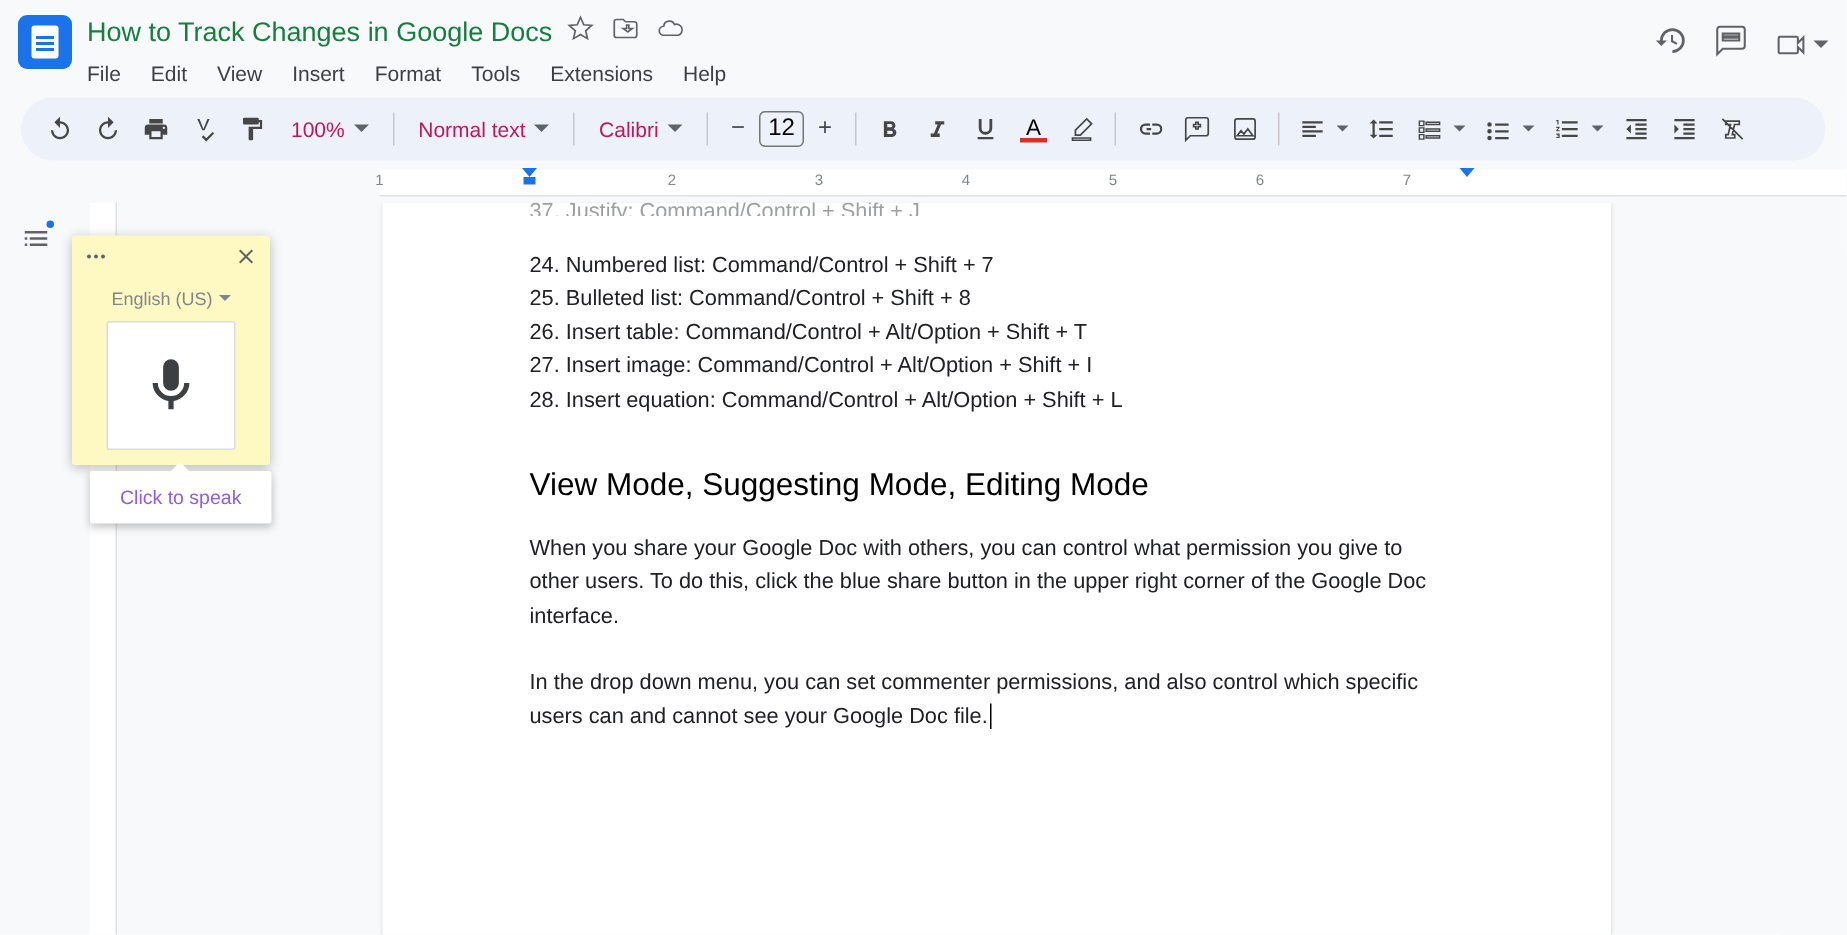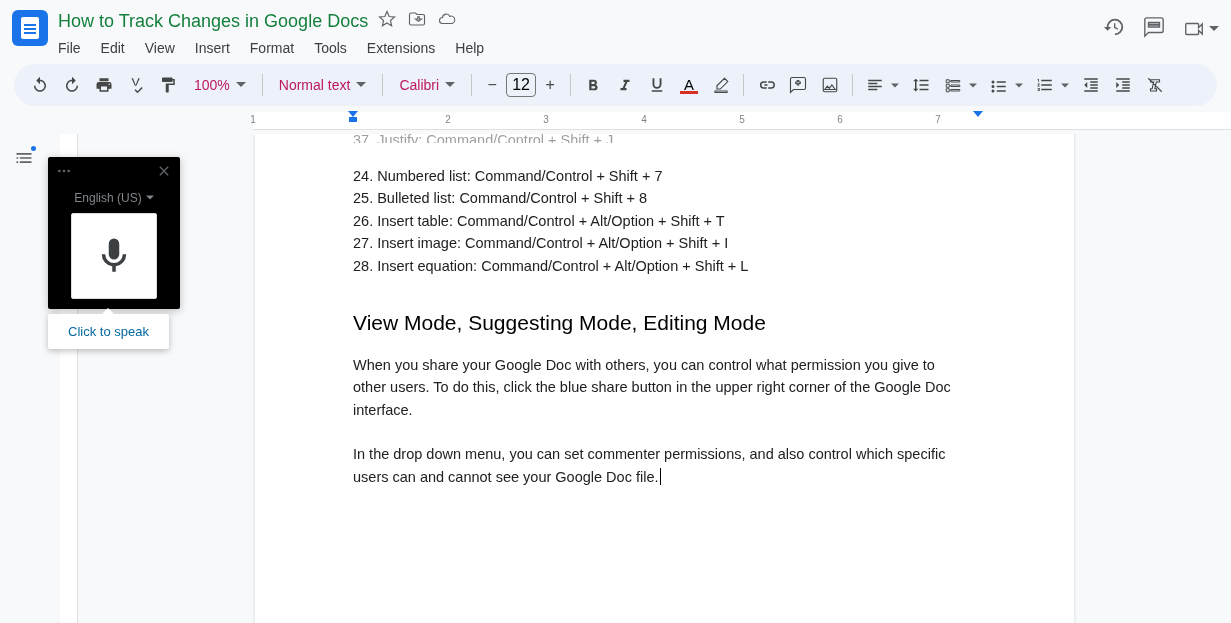--- a/index.html
+++ b/index.html
@@ -46,27 +46,27 @@
 .indent-down { width: 0; height: 0; border-left: 5px solid transparent; border-right: 5px solid transparent; border-top: 6px solid #1a73e8; }
 .indent-box { width: 8px; height: 5px; background: #1a73e8; margin-left: 1px; margin-top: 0px; }
 
 
 .content-wrap { display: flex; height: calc(100% - 130px); }
 .outline-col { width: 60px; padding: 10px 8px; }
 .outline-btn { width: 32px; height: 28px; display: flex; align-items: center; justify-content: center; position: relative; }
 .outline-btn svg { width: 20px; height: 16px; fill: #5f6368; }
 .outline-dot { position: absolute; top: 2px; right: 4px; width: 5px; height: 5px; background: #1a73e8; border-radius: 50%; }
 
-.voice-panel { position: absolute; left: 48px; top: 157px; width: 132px; background: #000000; box-shadow: 0 2px 8px rgba(0,0,0,0.25); border-radius: 2px; z-index: 10; }
+.voice-panel { position: absolute; left: 48px; top: 157px; width: 132px; background: #fef9c3; box-shadow: 0 2px 8px rgba(0,0,0,0.25); border-radius: 2px; z-index: 10; }
 .voice-header { display: flex; justify-content: space-between; align-items: center; padding: 6px 8px; }
 .voice-header svg { width: 16px; height: 16px; fill: #5f6368; }
 .voice-lang { display: flex; justify-content: center; align-items: center; gap: 4px; font-size: 12px; color: #80868b; padding: 2px 0 8px 0; }
 .voice-mic { width: 86px; height: 86px; margin: 0 auto 10px auto; border: 1px solid #dadce0; background: #fff; display: flex; align-items: center; justify-content: center; border-radius: 2px; position: relative; }
 .voice-mic svg { width: 42px; height: 42px; fill: #3c4043; }
-.voice-tooltip { position: absolute; left: 48px; top: 314px; background: #fff; box-shadow: 0 2px 6px rgba(0,0,0,0.25); padding: 10px 20px; font-size: 13px; color: #0369a1; border-radius: 2px; z-index: 10; }
+.voice-tooltip { position: absolute; left: 60px; top: 314px; background: #fff; box-shadow: 0 2px 6px rgba(0,0,0,0.25); padding: 10px 20px; font-size: 13px; color: #8b5cf6; border-radius: 2px; z-index: 10; }
 .voice-tooltip::before { content: ''; position: absolute; top: -6px; left: 50%; margin-left: -6px; width: 0; height: 0; border-left: 6px solid transparent; border-right: 6px solid transparent; border-bottom: 6px solid #fff; }
 
 .page-area { flex: 1; position: relative; overflow: hidden; }
 .vert-ruler { position: absolute; left: 0; top: 0; bottom: 0; width: 18px; background: #fff; border-right: 1px solid #e0e0e0; }
 .page { position: absolute; left: 195px; top: 0; width: 819px; background: #fff; box-shadow: 0 0 3px rgba(0,0,0,0.15); height: 700px; padding: 0 98px; }
 .doc-content { padding-top: 0; font-size: 14.5px; color: #202124; line-height: 1.55; }
 .cut-line { color: #3c4043; font-size: 14.5px; margin-top: -5px; opacity: 0.5; overflow: hidden; height: 14px; }
 .section-lead { margin-top: 24px; }
 .section-lead b { font-weight: 700; }
 .list-block { margin-top: 22px; }

